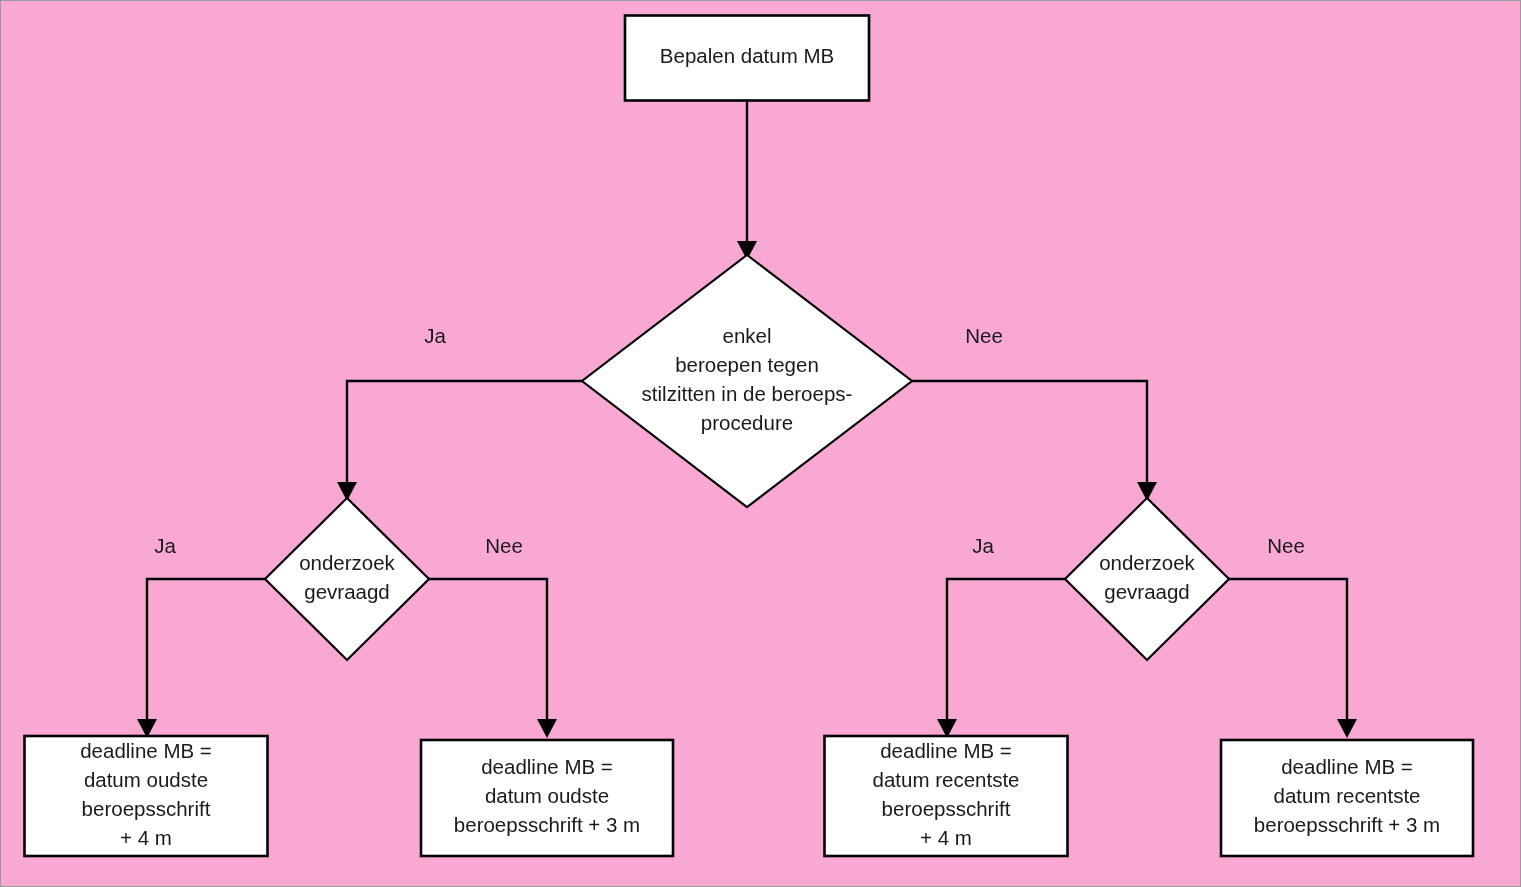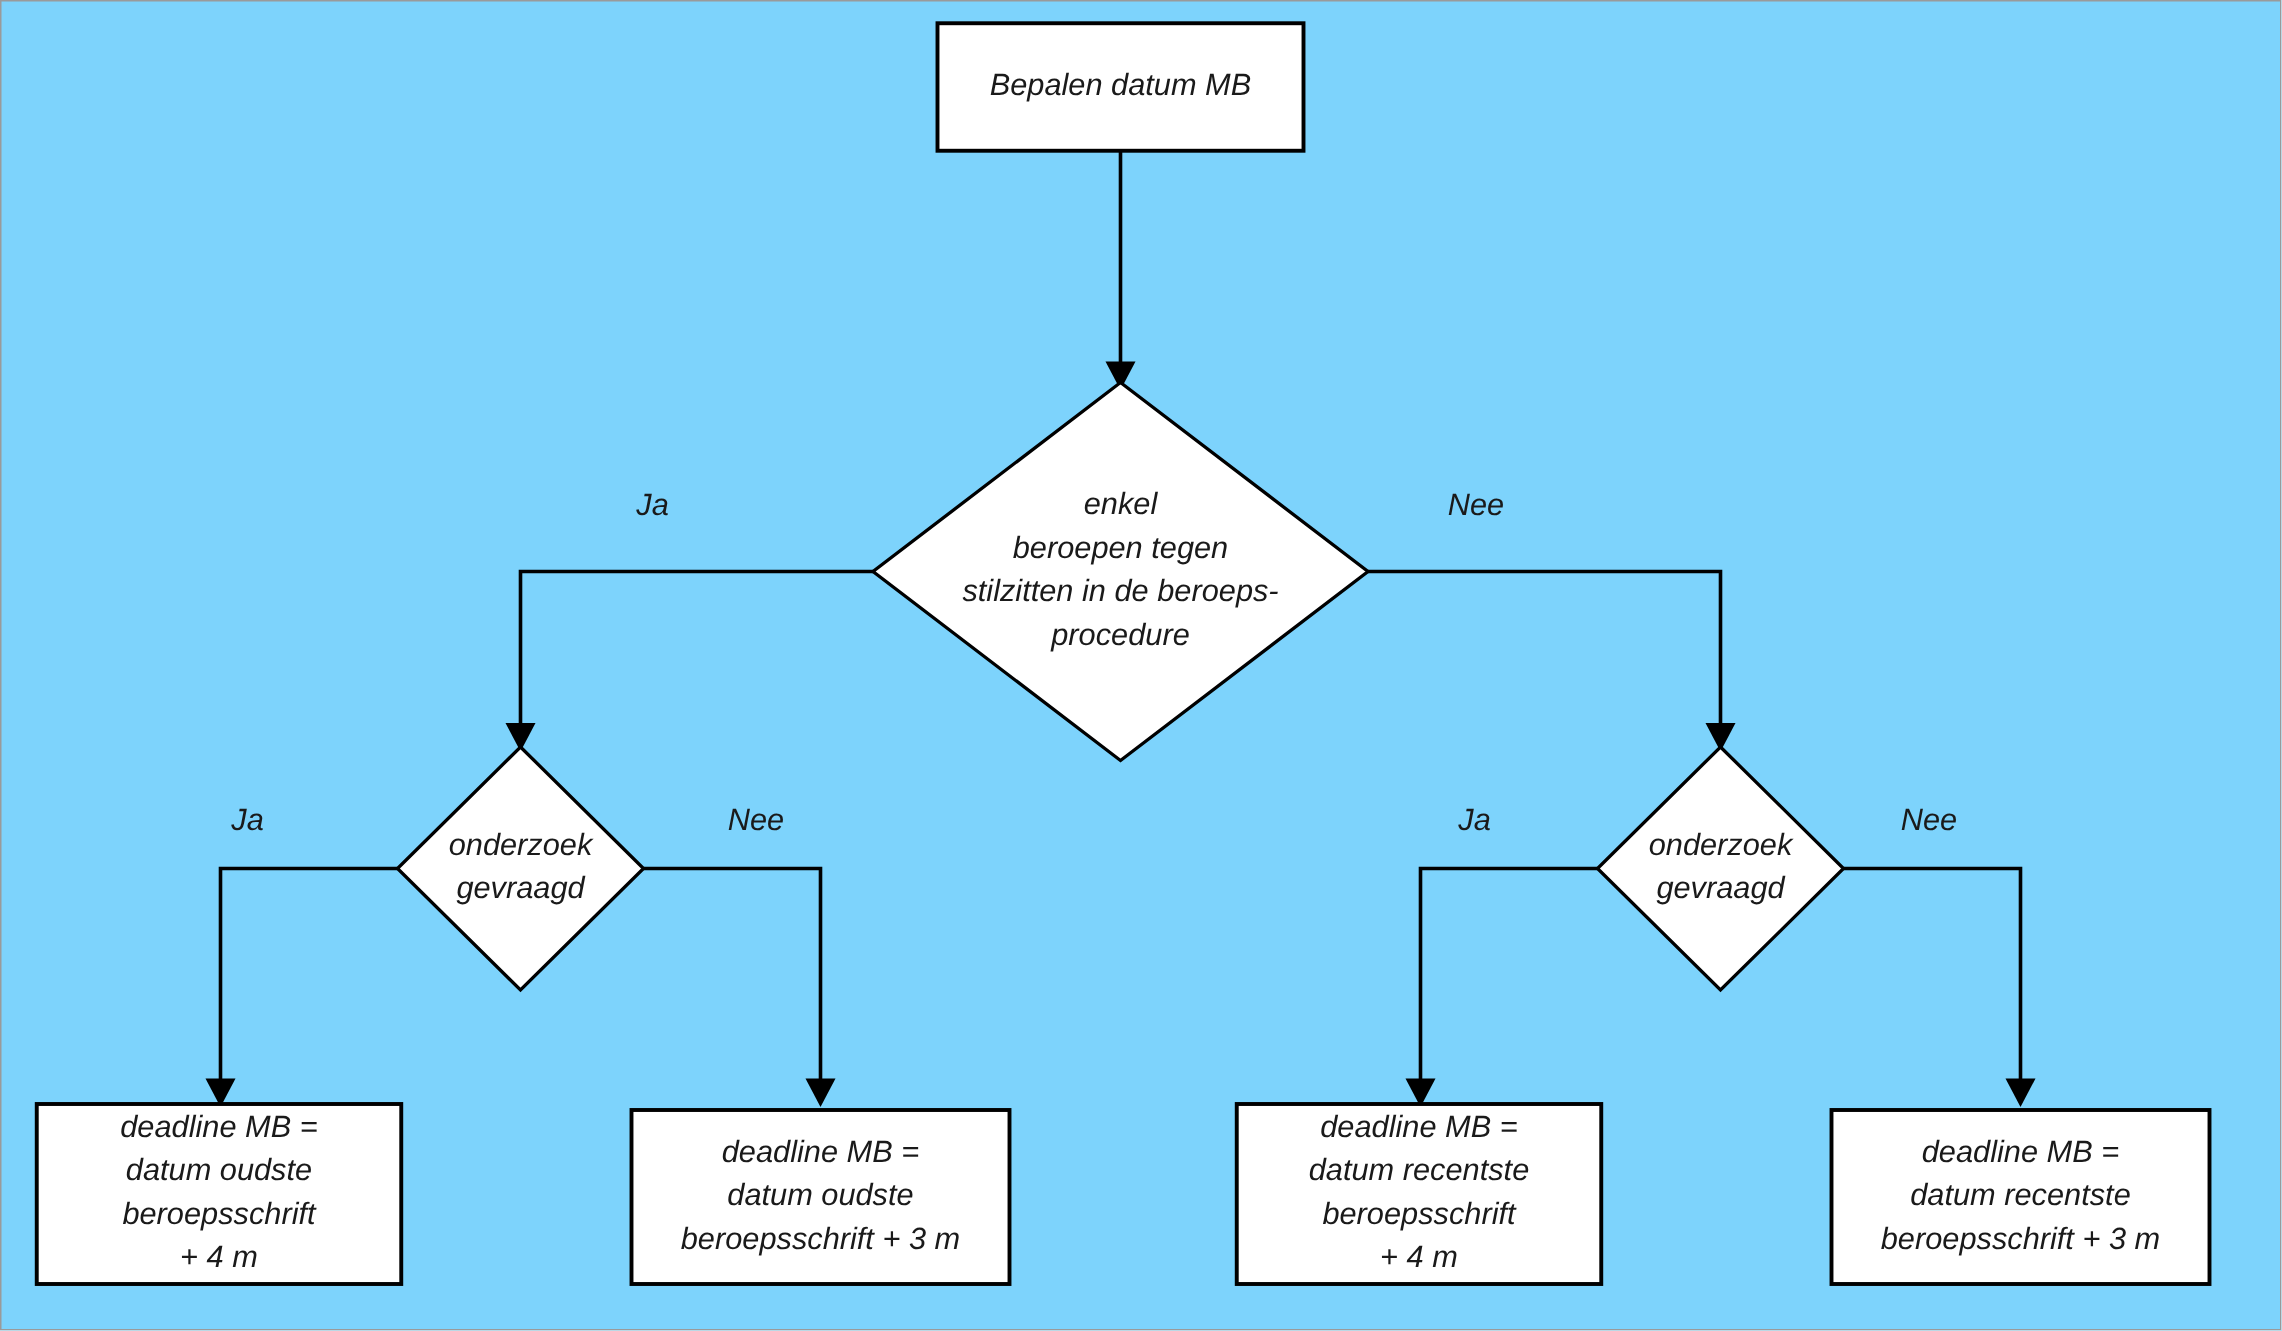--- a/index.html
+++ b/index.html
@@ -8,25 +8,24 @@
     padding: 0;
     background: #ffffff;
   }
   body {
     font-family: "Liberation Sans", sans-serif;
   }
   #canvas {
     position: relative;
     width: 1521px;
     height: 887px;
-    background: #7dd3fc;
+    background: #f9a8d4;
     box-sizing: border-box;
     border: 1px solid #9a9a9a;
     overflow: hidden;
-    font-style: italic;
   }
   svg.diagram {
     position: absolute;
     left: 0;
     top: 0;
     width: 1521px;
     height: 887px;
     display: block;
   }
   .node-shape {

